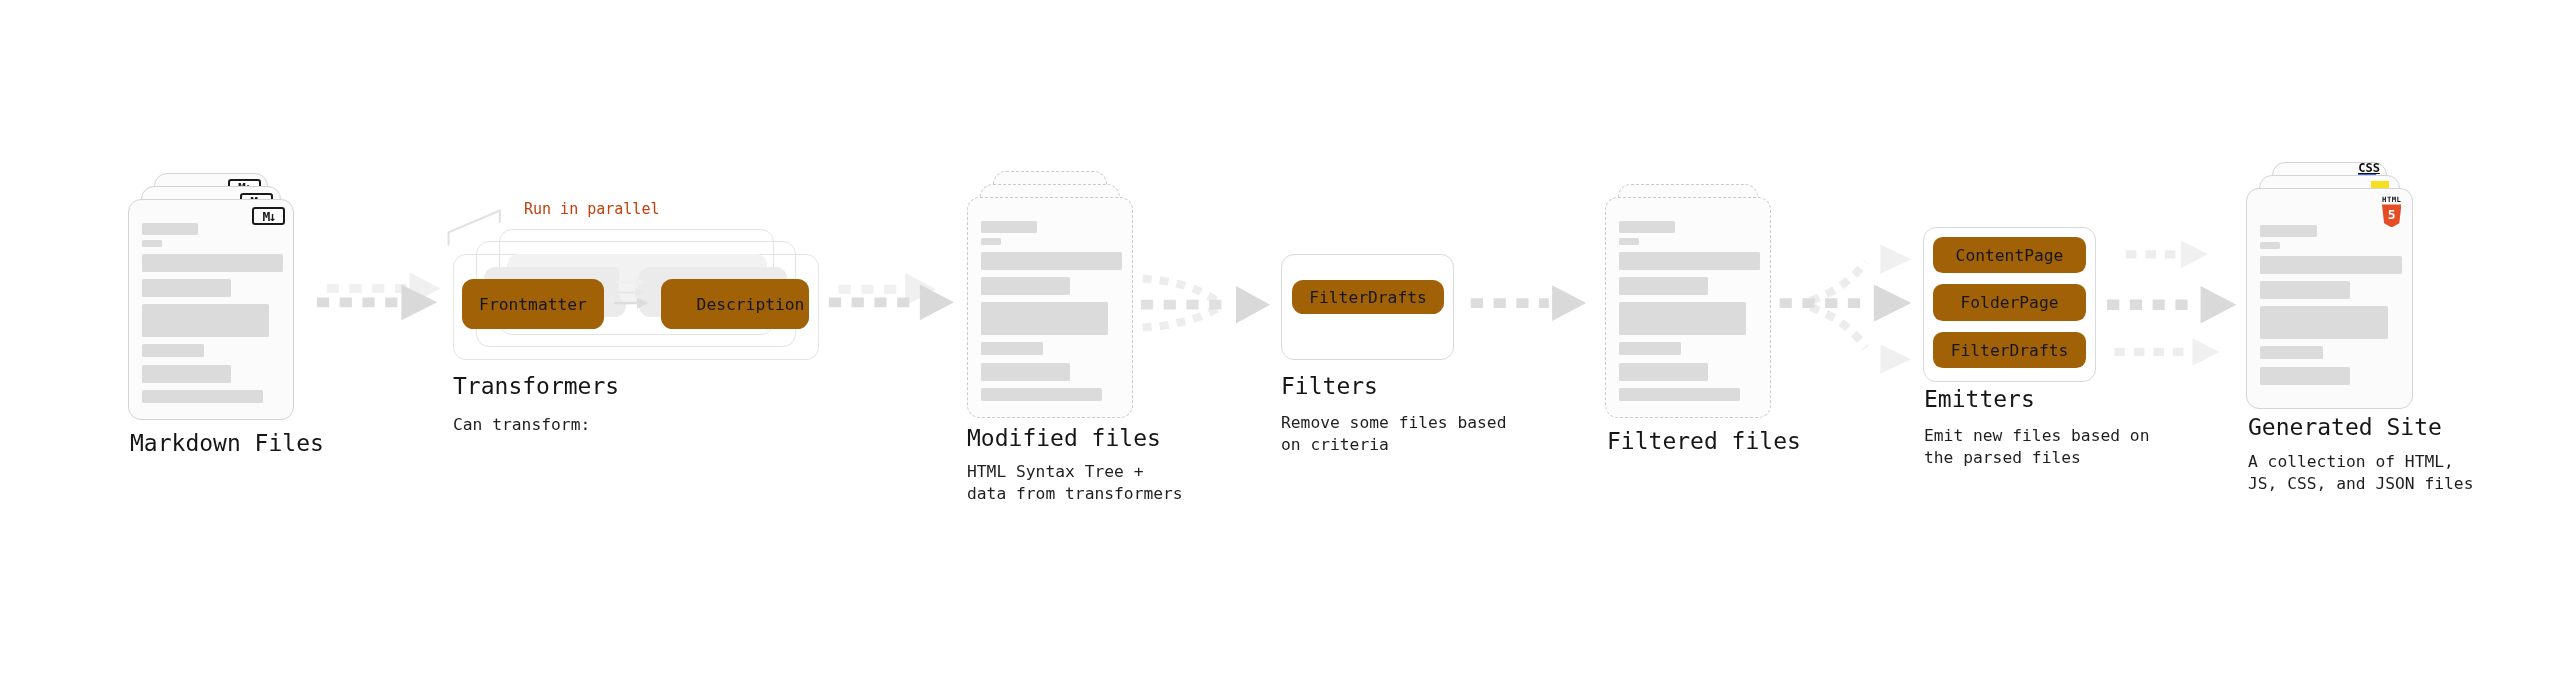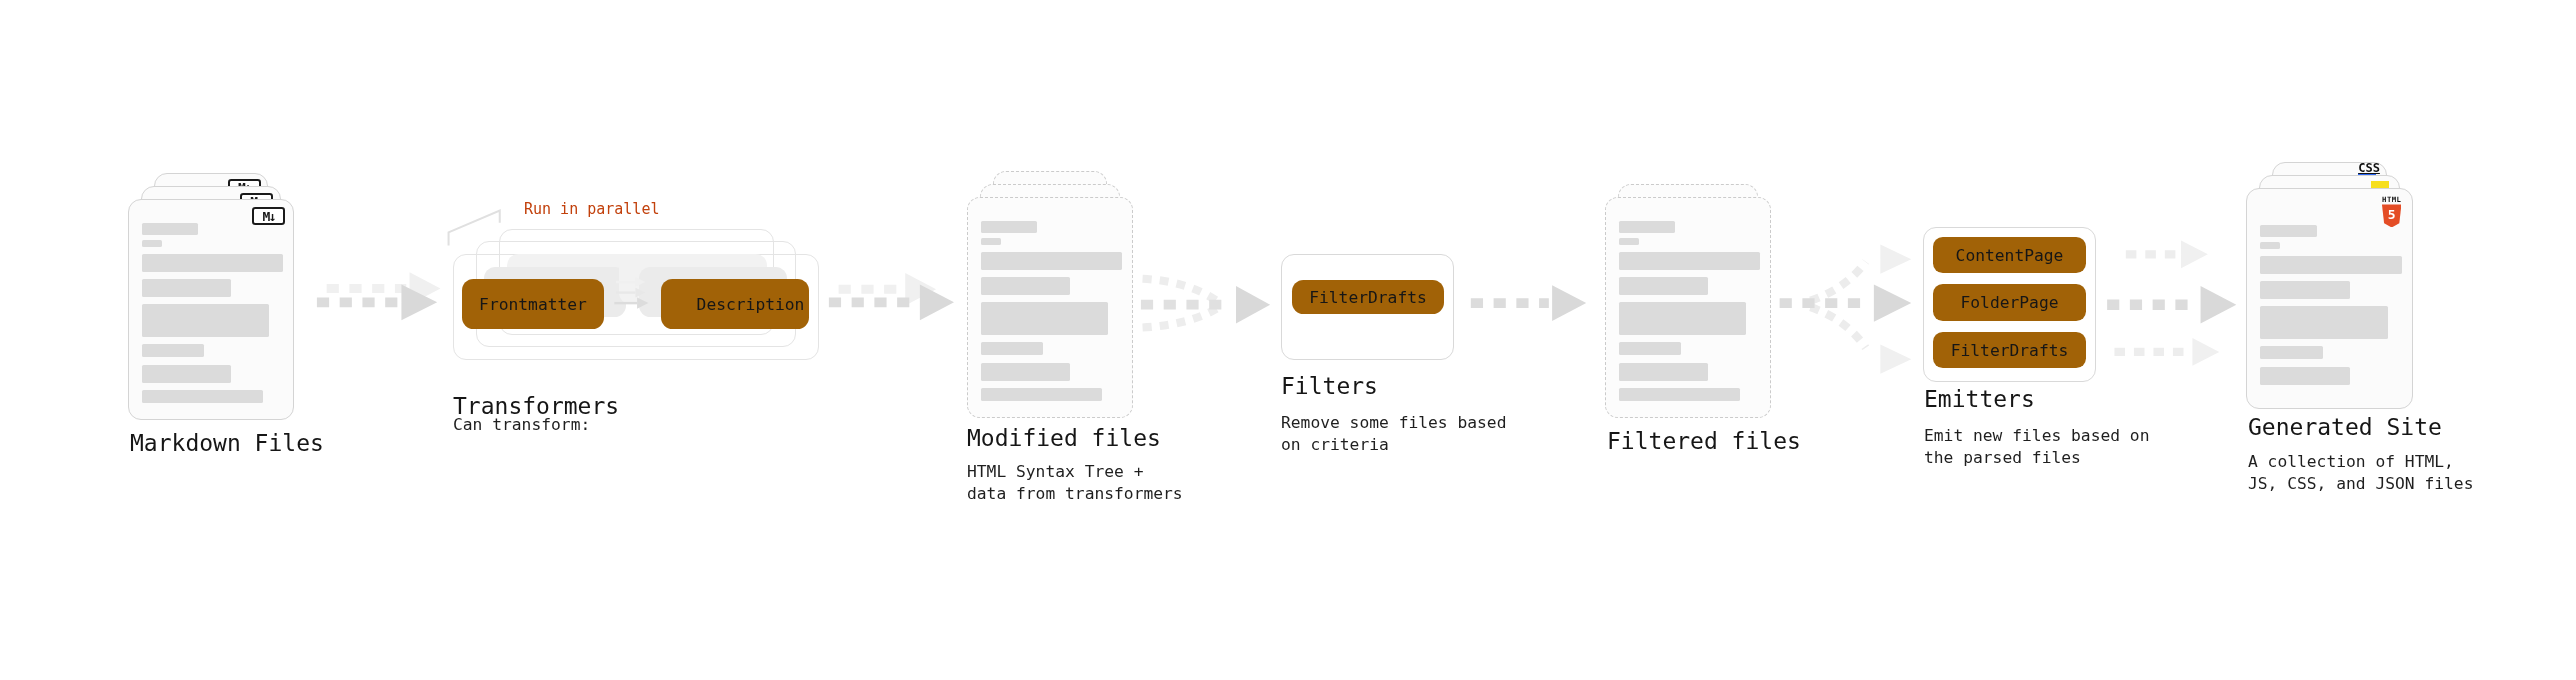--- a/index.html
+++ b/index.html
@@ -114,21 +114,21 @@
   <div class="pill ghost3" style="left:507px;top:254px;width:142px;height:50px;"></div>
   <div class="pill ghost2" style="left:484px;top:267px;width:142px;height:50px;"></div>
   <div class="pill ghost3" style="left:619px;top:254px;width:148px;height:50px;"></div>
   <div class="pill ghost2" style="left:639px;top:267px;width:148px;height:50px;"></div>
 
   <div class="pill" style="left:462px;top:279px;width:142px;height:50px;">Frontmatter</div>
   <div class="pill" style="left:661px;top:279px;width:148px;height:50px;padding-left:31px;">Description</div>
 
   <div class="annotation" style="left:524px;top:200px;">Run in parallel</div>
 
-  <div class="stage-label" style="left:453px;top:373px;margin-top:20px;">Transformers</div>
+  <div class="stage-label" style="left:453px;top:373px;">Transformers</div>
   <div class="abs" style="left:453px;top:414px;">
     <div class="bullet-line">Can transform:</div>
   </div>
 </div>
 
 <div>
   <div class="doc-card dashed" style="left:993px;top:171px;width:114px;height:221px;"></div>
   <div class="doc-card dashed" style="left:980px;top:184px;width:140px;height:221px;"></div>
   <div class="doc-card dashed" style="left:967px;top:197px;width:166px;height:221px;">
     <div class="bars">

